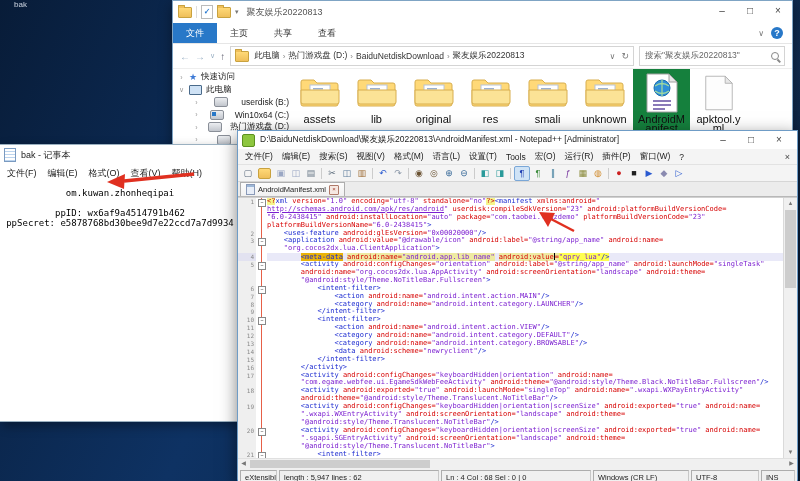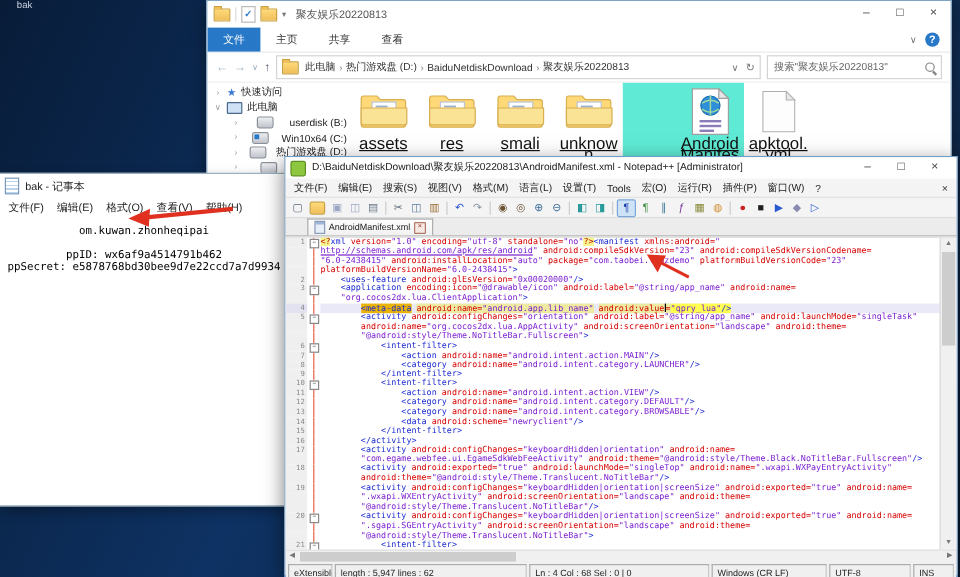--- a/index.html
+++ b/index.html
@@ -47,23 +47,23 @@
   .nav-row{display:flex;align-items:center;height:12.5px;gap:4px;padding-left:5px;}
   .nav-row.lv1{padding-left:20px;justify-content:space-between;}
   .chev{width:7px;color:#999;font-size:7px;text-align:center;}
   .nico{display:inline-block;}
   .nico.star{color:#3d7ad6;font-size:9px;line-height:9px;}
   .nico.computer{width:11px;height:8px;border:1px solid #4a6a8a;background:#cfe2f5;border-radius:1px;}
   .nico.drive,.nico.drive-os{width:12px;height:8px;border:1px solid #8a8f98;background:linear-gradient(#eceef1,#c2c6cd);border-radius:2px;position:relative;}
   .nico.drive-os::after{content:"";position:absolute;left:1px;top:1px;width:4px;height:4px;background:#2878c8;}
   #files{position:absolute;left:118px;top:0;display:flex;}
   .tile{width:57px;padding-top:2px;text-align:center;}
-  .tile.sel{background:#5eead4;padding-left:44px;}
+  .tile.sel{background:#15803d;}
   .tile-icon{height:44px;display:flex;align-items:center;justify-content:center;}
-  .tile-label{font-size:14px;line-height:9px;color:#111;word-break:break-all;padding:0 3px;text-decoration:underline;}
+  .tile-label{font-size:11px;line-height:9px;color:#111;word-break:break-all;padding:0 3px;}
 
   
   #notepad{position:absolute;left:0;top:144px;width:238px;height:276px;background:#fff;
     border:1px solid #9ab0c0;border-left:none;box-shadow:3px 4px 10px rgba(0,0,0,.35);z-index:20;}
   .np-title{height:20px;display:flex;align-items:center;gap:5px;padding-left:4px;font-size:9px;color:#222;}
   .np-icon{width:10px;height:12px;border:1px solid #7a9ac0;background:repeating-linear-gradient(#fff,#fff 2px,#bcd4ee 2px,#bcd4ee 3px);}
   .np-menu{height:16px;display:flex;gap:11px;padding-left:7px;align-items:center;font-size:9px;color:#222;}
   .np-content{font-family:"DejaVu Sans Mono",monospace;font-size:9px;line-height:10px;padding:7px 0 0 2px;color:#000;}
   .np-line{white-space:pre;min-height:10px;text-align:center;}
 
@@ -74,21 +74,21 @@
   .npp-title .wc{height:18px;line-height:18px;}
   .npp-icon{width:11px;height:11px;border-radius:2px;background:#8dc63f;border:1px solid #5c9020;}
   .npp-title-text{white-space:nowrap;overflow:hidden;text-overflow:ellipsis;max-width:440px;}
   .npp-menu{height:15px;display:flex;align-items:center;gap:9px;padding:0 7px;font-size:8.5px;color:#222;background:#f4f4f4;}
   .menu-x{margin-left:auto;color:#444;font-size:9px;}
   .npp-toolbar{height:16px;display:flex;align-items:center;gap:1px;padding:0 3px;background:#f4f4f4;border-top:1px solid #e2e2e2;border-bottom:1px solid #d6d6d6;}
   .tbi{width:14px;height:13px;display:flex;align-items:center;justify-content:center;font-size:9px;border-radius:2px;}
   .tbi.folder-bg{background:linear-gradient(#ffd978,#efbf5a);border:1px solid #c9a23f;width:11px;height:9px;margin:0 2px;}
   .tbi.pressed{background:#cfe3f6;border:1px solid #7aa7d7;}
   .tbsep{width:1px;height:11px;background:#ccc;margin:0 2px;}
-  .npp-tabbar{height:14px;background:#ececec;display:flex;align-items:flex-start;border-bottom:1px solid #b8b8b8;padding-left:18px;}
+  .npp-tabbar{height:14px;background:#ececec;display:flex;align-items:flex-start;border-bottom:1px solid #b8b8b8;padding-left:2px;}
   .tab{height:13px;display:flex;align-items:center;gap:3px;background:linear-gradient(#fdfdfd,#f1f1f1);border:1px solid #aeaeae;border-bottom:none;padding:0 5px;font-size:7.5px;color:#222;}
   .tab-icon{width:7px;height:9px;background:#e8eef8;border:1px solid #8a9ab8;box-shadow:inset 0 2px #9db8d8;}
   .tab-close{width:8px;height:8px;border:1px solid #b07a6a;color:#a03a2a;font-size:6px;line-height:7px;text-align:center;border-radius:1px;background:#f6e8e2;}
   .npp-editor{position:relative;background:#fff;height:260px;overflow:hidden;border-top:1px solid #d0d0d0;}
   #code{position:absolute;left:0;top:0;right:13px;}
   .code-row{display:flex;height:7.9px;font-family:"DejaVu Sans Mono",monospace;}
   .ln{flex:0 0 16px;text-align:right;padding-right:2px;background:#efefef;color:#888;font-size:6px;line-height:7.9px;}
   .fold{flex:0 0 11px;position:relative;background:#fff;}
   .fold::before{content:"";position:absolute;left:5px;top:0;bottom:0;width:1px;background:#e66048;}
   .foldbox{position:absolute;left:2px;top:1px;width:6px;height:6px;background:#fff;border:1px solid #888;color:#333;font-size:5px;line-height:5px;text-align:center;z-index:1;}
@@ -226,20 +226,44 @@
           <div class="tile">
             <div class="tile-icon">
               <svg viewBox="0 0 40 32" width="40" height="32">
                 <path d="M1 5 q0-2 2-2 h11 l3 3 h19 q2 0 2 2 v19 q0 2 -2 2 H3 q-2 0 -2-2 z" fill="#ffd978" stroke="#d8ae4e"></path>
                 <rect x="10" y="8" width="20" height="17" fill="#fff" stroke="#b8c4d8"></rect>
                 <rect x="13" y="11" width="10" height="1.5" fill="#9ab0d0"></rect>
                 <rect x="13" y="14" width="14" height="1.5" fill="#9ab0d0"></rect>
                 <path d="M1 13 h38 v12 q0 2 -2 2 H3 q-2 0 -2-2 z" fill="#fbe396" stroke="#d8ae4e"></path>
               </svg>
             </div>
+            <div class="tile-label">lib</div>
+          </div>
+          <div class="tile">
+            <div class="tile-icon">
+              <svg viewBox="0 0 40 32" width="40" height="32">
+                <path d="M1 5 q0-2 2-2 h11 l3 3 h19 q2 0 2 2 v19 q0 2 -2 2 H3 q-2 0 -2-2 z" fill="#ffd978" stroke="#d8ae4e"></path>
+                <rect x="10" y="8" width="20" height="17" fill="#fff" stroke="#b8c4d8"></rect>
+                <rect x="13" y="11" width="10" height="1.5" fill="#9ab0d0"></rect>
+                <rect x="13" y="14" width="14" height="1.5" fill="#9ab0d0"></rect>
+                <path d="M1 13 h38 v12 q0 2 -2 2 H3 q-2 0 -2-2 z" fill="#fbe396" stroke="#d8ae4e"></path>
+              </svg>
+            </div>
+            <div class="tile-label">original</div>
+          </div>
+          <div class="tile">
+            <div class="tile-icon">
+              <svg viewBox="0 0 40 32" width="40" height="32">
+                <path d="M1 5 q0-2 2-2 h11 l3 3 h19 q2 0 2 2 v19 q0 2 -2 2 H3 q-2 0 -2-2 z" fill="#ffd978" stroke="#d8ae4e"></path>
+                <rect x="10" y="8" width="20" height="17" fill="#fff" stroke="#b8c4d8"></rect>
+                <rect x="13" y="11" width="10" height="1.5" fill="#9ab0d0"></rect>
+                <rect x="13" y="14" width="14" height="1.5" fill="#9ab0d0"></rect>
+                <path d="M1 13 h38 v12 q0 2 -2 2 H3 q-2 0 -2-2 z" fill="#fbe396" stroke="#d8ae4e"></path>
+              </svg>
+            </div>
             <div class="tile-label">res</div>
           </div>
           <div class="tile">
             <div class="tile-icon">
               <svg viewBox="0 0 40 32" width="40" height="32">
                 <path d="M1 5 q0-2 2-2 h11 l3 3 h19 q2 0 2 2 v19 q0 2 -2 2 H3 q-2 0 -2-2 z" fill="#ffd978" stroke="#d8ae4e"></path>
                 <rect x="10" y="8" width="20" height="17" fill="#fff" stroke="#b8c4d8"></rect>
                 <rect x="13" y="11" width="10" height="1.5" fill="#9ab0d0"></rect>
                 <rect x="13" y="14" width="14" height="1.5" fill="#9ab0d0"></rect>
                 <path d="M1 13 h38 v12 q0 2 -2 2 H3 q-2 0 -2-2 z" fill="#fbe396" stroke="#d8ae4e"></path>
@@ -379,21 +403,21 @@
           <div class="code-row">
             <span class="ln">1</span>
             <span class="fold">
               <span class="foldbox">−</span>
             </span>
             <span class="code-text"><span class="pi">&lt;?</span><span class="g">xml</span><span class="t"> </span><span class="a">version=</span><span class="v">"1.0"</span><span class="t"> </span><span class="a">encoding=</span><span class="v">"utf-8"</span><span class="t"> </span><span class="a">standalone=</span><span class="v">"no"</span><span class="pi">?&gt;</span><span class="g">&lt;manifest</span><span class="t"> </span><span class="a">xmlns:android=</span><span class="v">"</span></span>
           </div>
           <div class="code-row">
             <span class="ln"></span>
             <span class="fold"></span>
-            <span class="code-text"><span class="u">http://schemas.android.com/apk/res/android</span><span class="v">"</span><span class="t"> </span><span class="a">android:compileSdkVersion=</span><span class="v">"23"</span><span class="t"> </span><span class="a">android:compileSdkVersionCodename=</span></span>
+            <span class="code-text"><span class="u">http://schemas.android.com/apk/res/android</span><span class="v">"</span><span class="t"> </span><span class="a">userdisk:compileSdkVersion=</span><span class="v">"23"</span><span class="t"> </span><span class="a">android:platformBuildVersionCode=</span></span>
           </div>
           <div class="code-row">
             <span class="ln"></span>
             <span class="fold"></span>
             <span class="code-text"><span class="v">"6.0-2438415"</span><span class="t"> </span><span class="a">android:installLocation=</span><span class="v">"auto"</span><span class="t"> </span><span class="a">package=</span><span class="v">"com.taobei.lzqzdemo"</span><span class="t"> </span><span class="a">platformBuildVersionCode=</span><span class="v">"23"</span></span>
           </div>
           <div class="code-row">
             <span class="ln"></span>
             <span class="fold"></span>
             <span class="code-text"><span class="a">platformBuildVersionName=</span><span class="v">"6.0-2438415"</span><span class="g">&gt;</span></span>
@@ -401,21 +425,21 @@
           <div class="code-row">
             <span class="ln">2</span>
             <span class="fold"></span>
             <span class="code-text"><span class="t">    </span><span class="g">&lt;uses-feature</span><span class="t"> </span><span class="a">android:glEsVersion=</span><span class="v">"0x00020000"</span><span class="g">/&gt;</span></span>
           </div>
           <div class="code-row">
             <span class="ln">3</span>
             <span class="fold">
               <span class="foldbox">−</span>
             </span>
-            <span class="code-text"><span class="t">    </span><span class="g">&lt;application</span><span class="t"> </span><span class="a">encoding:icon=</span><span class="v">"@drawable/icon"</span><span class="t"> </span><span class="a">android:label=</span><span class="v">"@string/app_name"</span><span class="t"> </span><span class="a">android:name=</span></span>
+            <span class="code-text"><span class="t">    </span><span class="g">&lt;application</span><span class="t"> </span><span class="a">android:value=</span><span class="v">"@drawable/icon"</span><span class="t"> </span><span class="a">android:label=</span><span class="v">"@string/app_name"</span><span class="t"> </span><span class="a">android:name=</span></span>
           </div>
           <div class="code-row">
             <span class="ln"></span>
             <span class="fold"></span>
             <span class="code-text"><span class="t">    </span><span class="v">"org.cocos2dx.lua.ClientApplication"</span><span class="g">&gt;</span></span>
           </div>
           <div class="code-row caret-line">
             <span class="ln">4</span>
             <span class="fold"></span>
             <span class="code-text"><span class="t">        </span><span class="g hs">&lt;meta-data</span><span class="t"> </span><span class="a hy">android:name=</span><span class="v hy">"android.app.lib_name"</span><span class="t"> </span><span class="a hy">android:value</span><span class="caret"></span><span class="a hy">=</span><span class="v hy2">"qpry_lua"</span><span class="g hy2">/&gt;</span></span>

